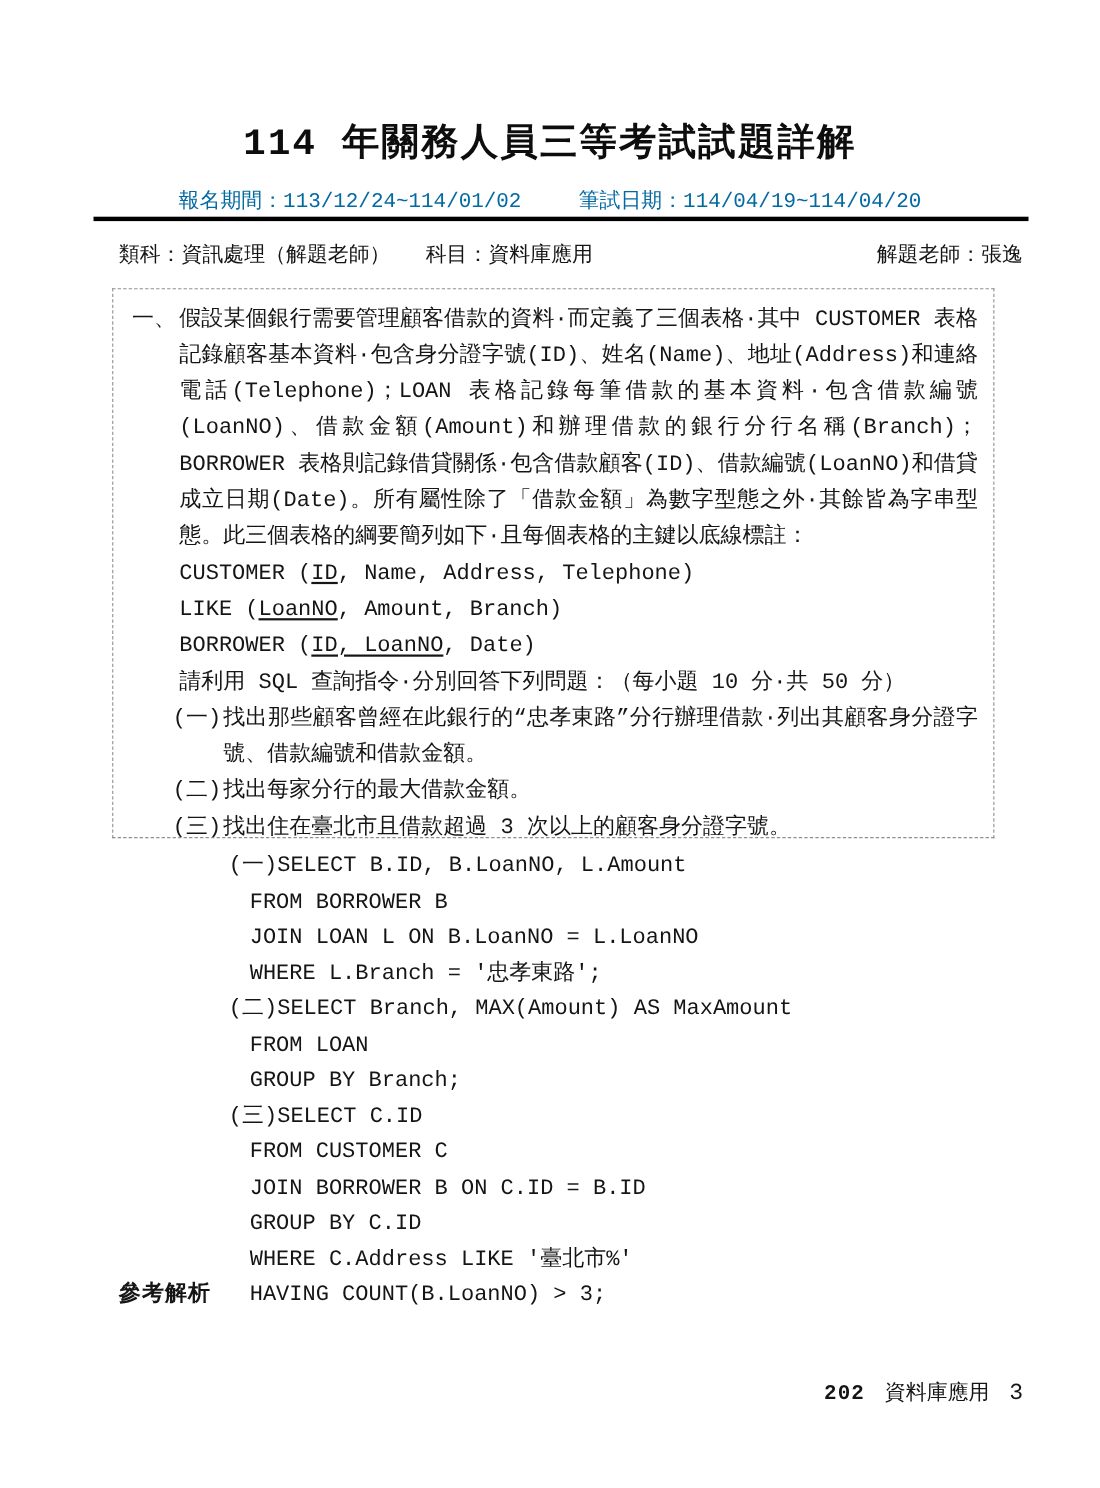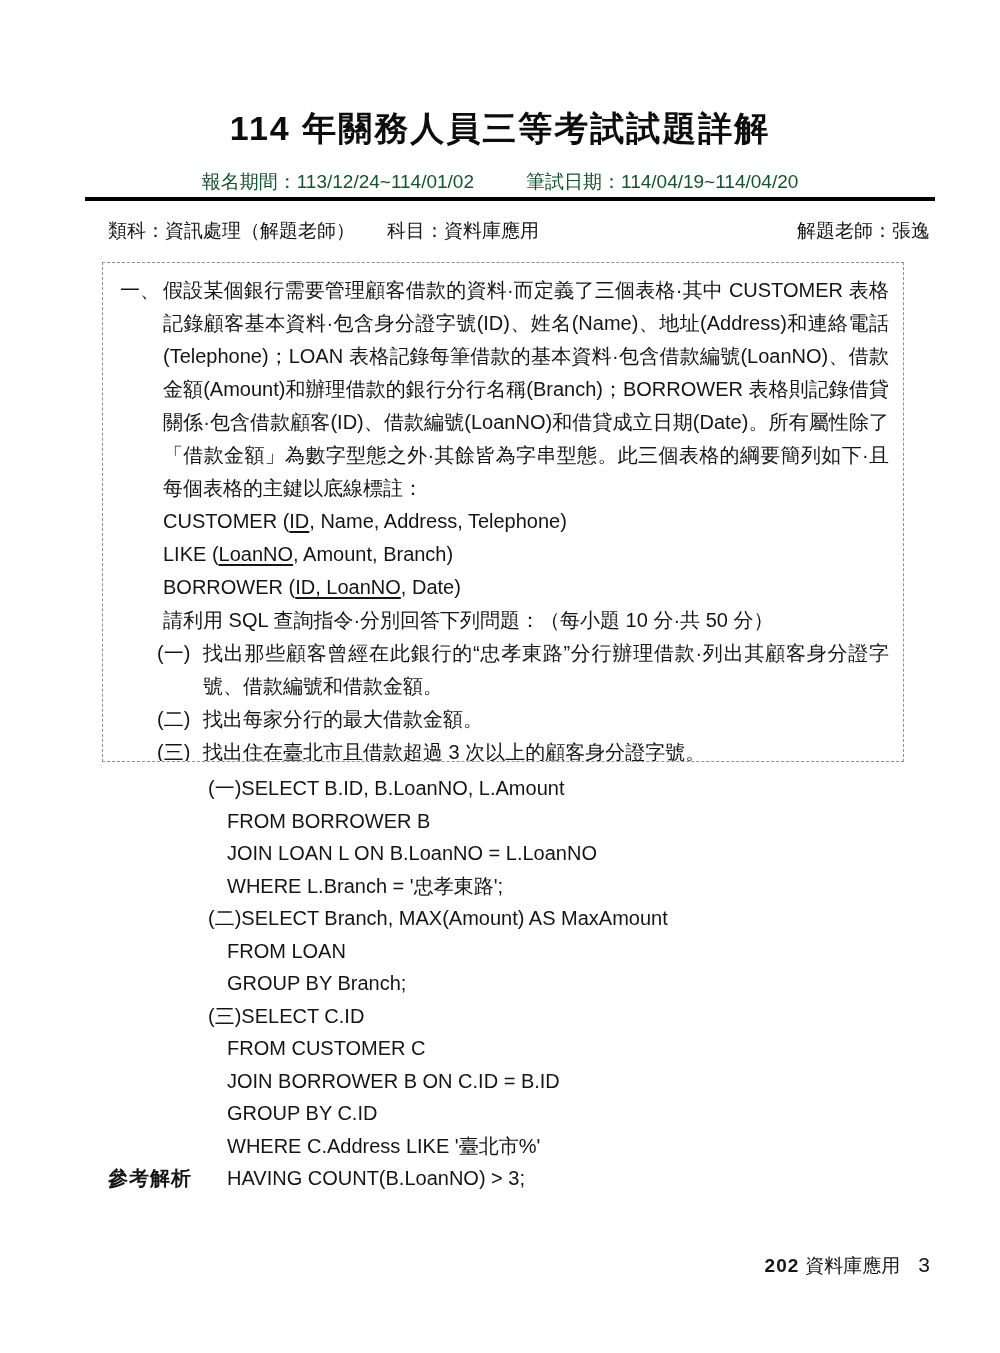--- a/index.html
+++ b/index.html
@@ -6,21 +6,21 @@
     margin: 0;
     padding: 0;
     background: #ffffff;
   }
   .page {
     position: relative;
     width: 1000px;
     height: 1353px;
     background: #ffffff;
     color: #151515;
-    font-family: Liberation Sans, sans-serif;
+    font-family: Liberation Mono, monospace;
     overflow: hidden;
   }
 
   
   .title {
     position: absolute;
     top: 106px;
     left: 0;
     right: 0;
     margin: 0;
@@ -32,21 +32,21 @@
   }
   .subtitle {
     position: absolute;
     top: 169px;
     left: 0;
     right: 0;
     display: flex;
     justify-content: center;
     gap: 52px;
     font-size: 19px;
-    color: #14532d;
+    color: #0369a1;
   }
   .rule {
     position: absolute;
     top: 197px;
     left: 85px;
     width: 850px;
     height: 4px;
     background: #000000;
   }
   .meta-row {
@@ -119,21 +119,21 @@
 
   
   .footer {
     position: absolute;
     top: 1253px;
     right: 70px;
     font-size: 19px;
     white-space: nowrap;
   }
   .f-code { font-weight: 700; letter-spacing: 1px; }
-  .f-subject { margin-left: 6px; }
+  .f-subject { margin-left: 18px; }
   .f-page { margin-left: 18px; font-size: 21px; }
 </style>
 </head>
 <body>
 
 <div class="page">
 
   <h1 class="title">114 年關務人員三等考試試題詳解</h1>
 
   <div class="subtitle">

